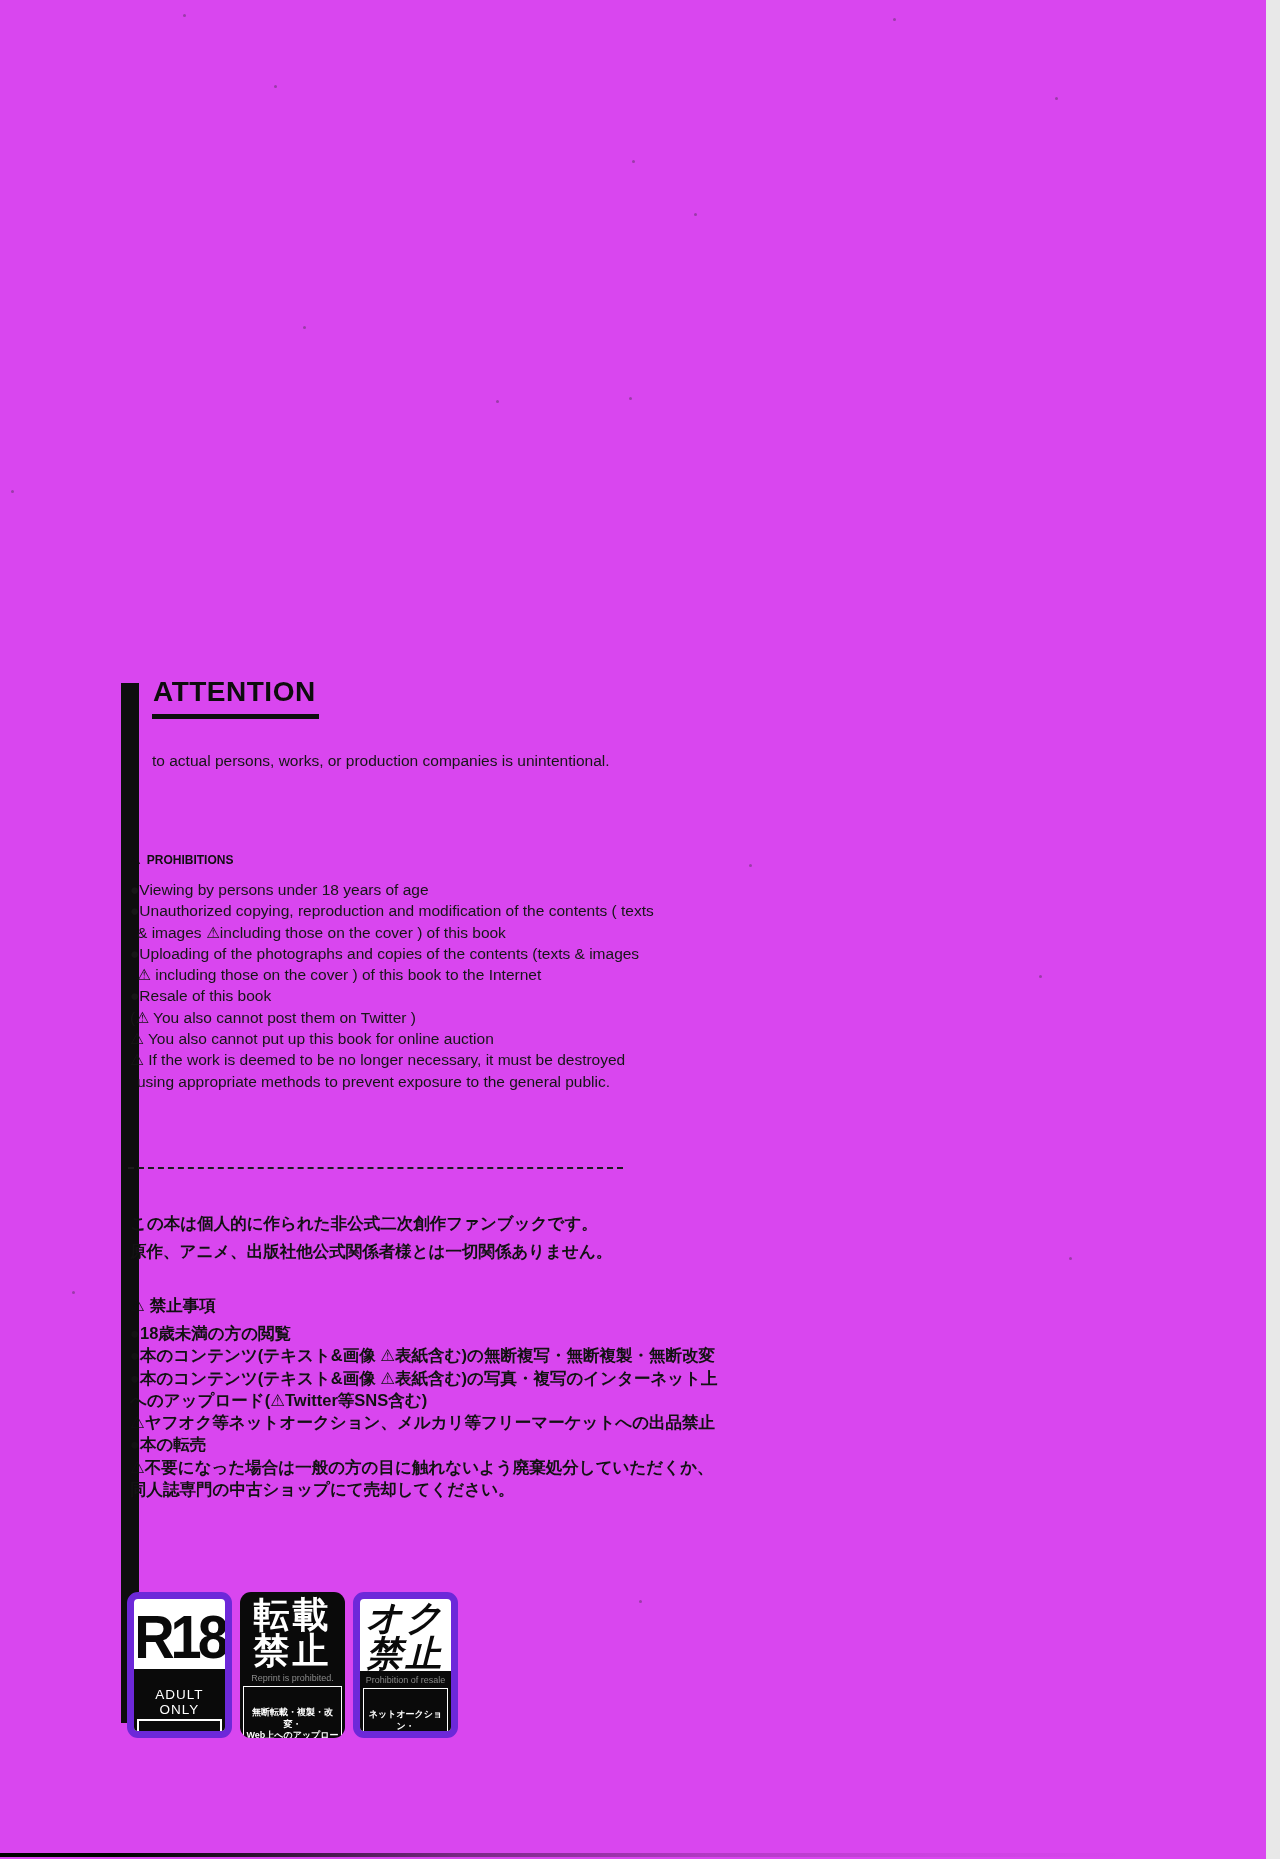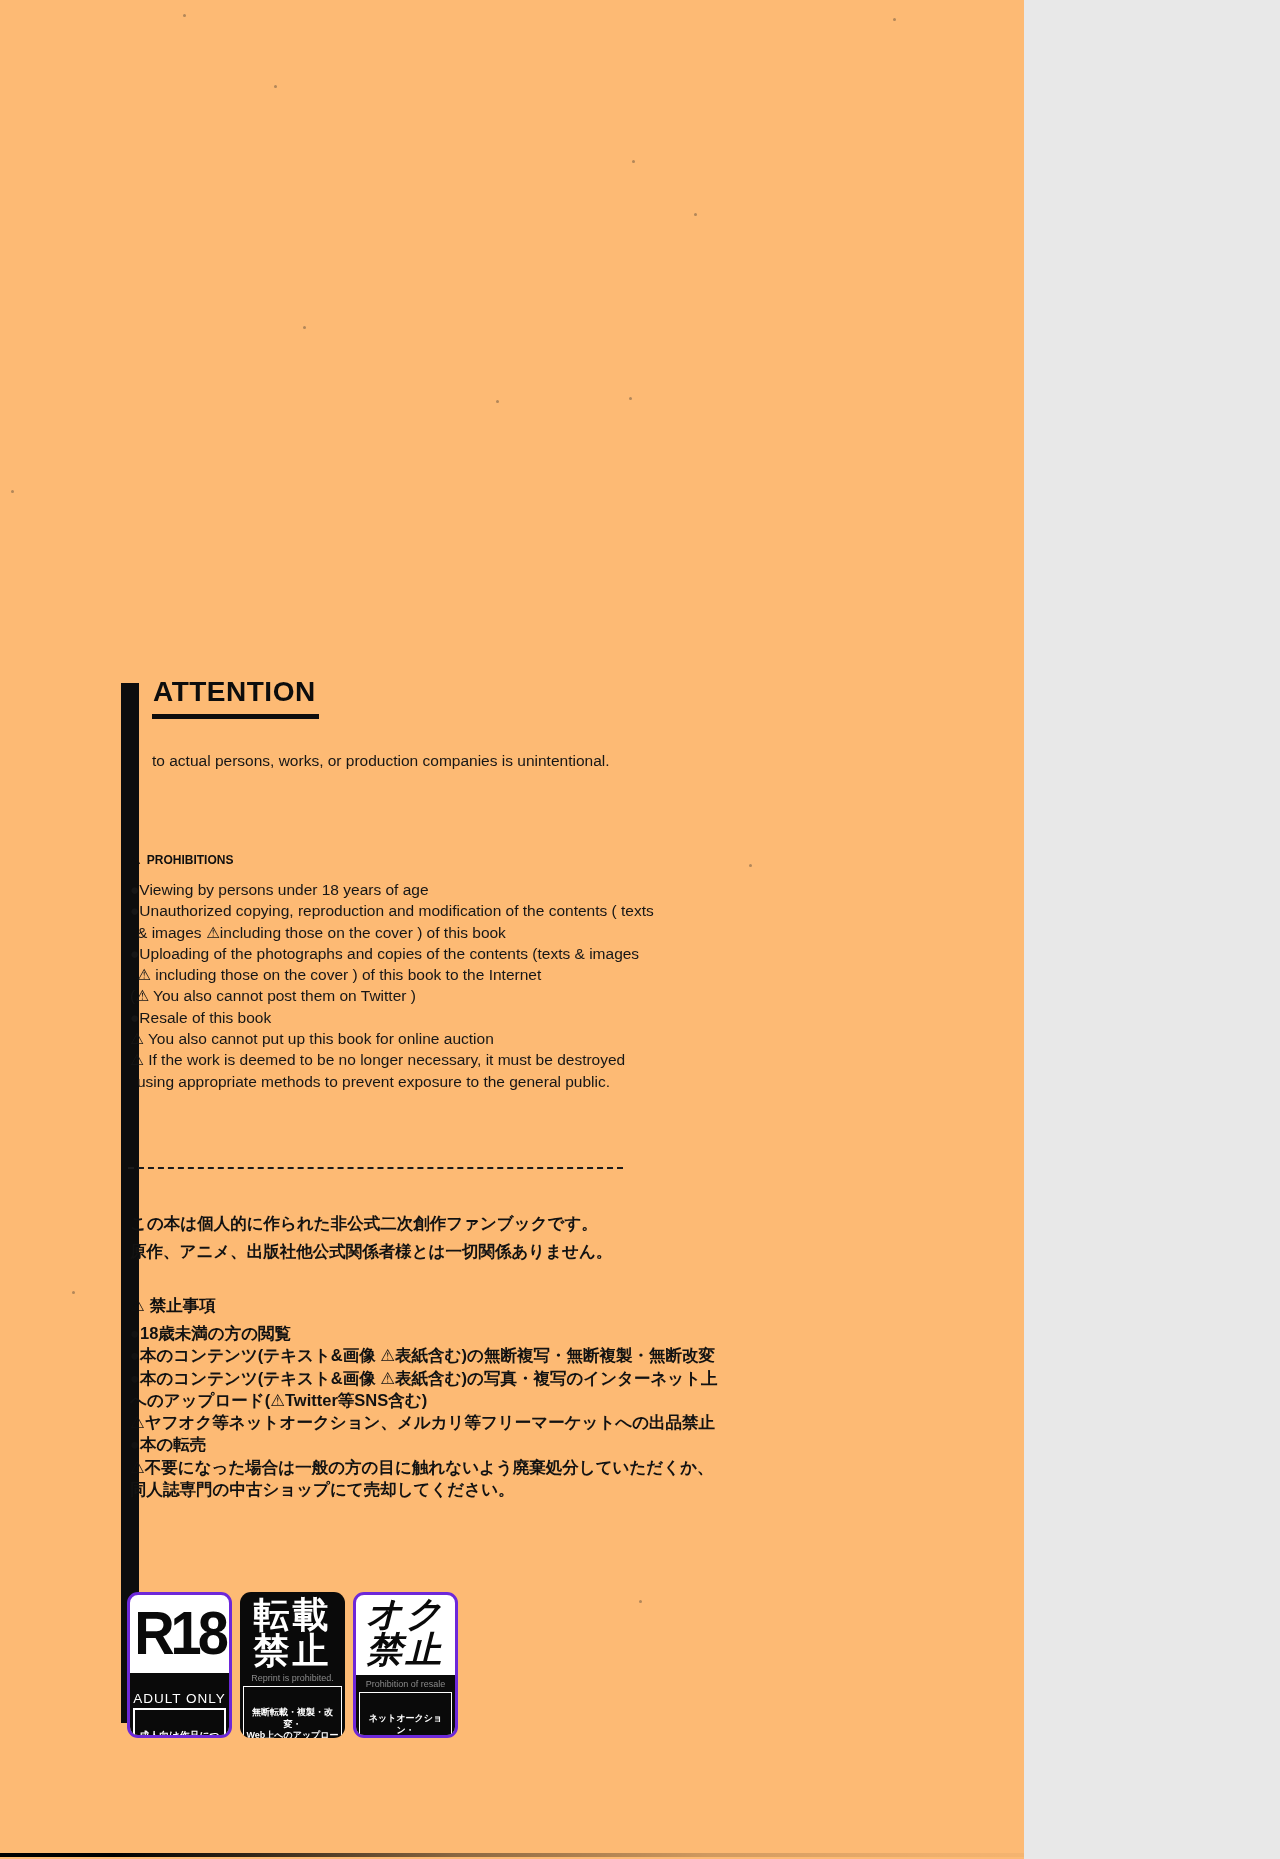--- a/index.html
+++ b/index.html
@@ -1,19 +1,19 @@
 <!DOCTYPE html>
 <html><head>
 <meta charset="utf-8">
 <style>
   html,body{margin:0;padding:0;background:#e8e8e8;}
   .page{
     position:relative;
-    width:1024px;height:1859px;
-    background:#fdba74;
+    width:1266px;height:1859px;
+    background:#d946ef;
     overflow:hidden;
     font-family:"Liberation Sans","DejaVu Sans",sans-serif;
     color:#141414;
   }
   .abs{position:absolute;}
   
   .accent-bar{left:121px;top:683px;width:18px;height:1040px;background:#0d0d0d;}
   
   .title{left:153px;top:676px;font-size:28px;font-weight:bold;letter-spacing:0.5px;color:#0d0d0d;}
   .title-underline{left:152px;top:714px;width:167px;height:5px;background:#0d0d0d;}
@@ -28,21 +28,21 @@
   .divider{left:128px;top:1167px;width:495px;height:0;border-top:2px dashed #1c1c1c;}
   
   .jp{font-weight:600;}
   .jintro{left:130px;top:1210px;font-size:16.5px;line-height:27.5px;color:#121212;}
   .jh{left:130px;top:1295px;font-size:16.5px;font-weight:bold;color:#0f0f0f;}
   .jh .warn{font-weight:normal;margin-right:5px;}
   .jplist{left:130px;top:1322px;font-size:16.5px;line-height:22.3px;color:#121212;}
   
   .badges{left:127px;top:1592px;display:flex;gap:8px;}
   .badge{width:105px;height:146px;border-radius:11px;overflow:hidden;box-sizing:border-box;position:relative;}
-  .badge.light{border:3px solid #6d28d9;background:#fff;}
+  .badge.light{border:7px solid #6d28d9;background:#fff;}
   .badge.dark{background:#0a0a0a;color:#fff;}
   .r18-main{height:74px;display:flex;align-items:center;justify-content:center;
     font-size:56px;font-weight:800;letter-spacing:-4px;color:#0a0a0a;
     transform:scaleY(1.08);transform-origin:center;}
   .badge-bottom{position:absolute;left:0;right:0;bottom:0;background:#0a0a0a;color:#fff;}
   .badge1-bottom{height:62px;}
   .adult-only{font-size:13.5px;letter-spacing:1px;text-align:center;padding-top:18px;color:#fff;}
   .wbox{border:2px solid #fff;margin:2px 3px 4px 3px;text-align:center;
     font-size:10px;font-weight:bold;line-height:12.5px;padding:20px 0;color:#fff;}
   .big-kanji{text-align:center;font-size:36px;font-weight:800;line-height:36px;
@@ -76,22 +76,22 @@
   <div class="abs ph">
     <span class="warn">⚠</span><span>PROHIBITIONS</span>
   </div>
 
   <div class="abs enlist">
     <div>●Viewing by persons under 18 years of age</div>
     <div>●Unauthorized copying, reproduction and modification of the contents ( texts</div>
     <div class="cont">&amp; images ⚠including those on the cover ) of this book</div>
     <div>●Uploading of the photographs and copies of the contents (texts &amp; images</div>
     <div class="cont">⚠ including those on the cover ) of this book to the Internet</div>
+    <div>●Resale of this book</div>
     <div>(⚠ You also cannot post them on Twitter )</div>
-    <div>●Resale of this book</div>
     <div>⚠ You also cannot put up this book for online auction</div>
     <div>⚠ If the work is deemed to be no longer necessary, it must be destroyed</div>
     <div class="cont">using appropriate methods to prevent exposure to the general public.</div>
   </div>
 
   <div class="abs divider"></div>
 
   <div class="abs jintro jp">
     <div>この本は個人的に作られた非公式二次創作ファンブックです。</div>
     <div>原作、アニメ、出版社他公式関係者様とは一切関係ありません。</div>

